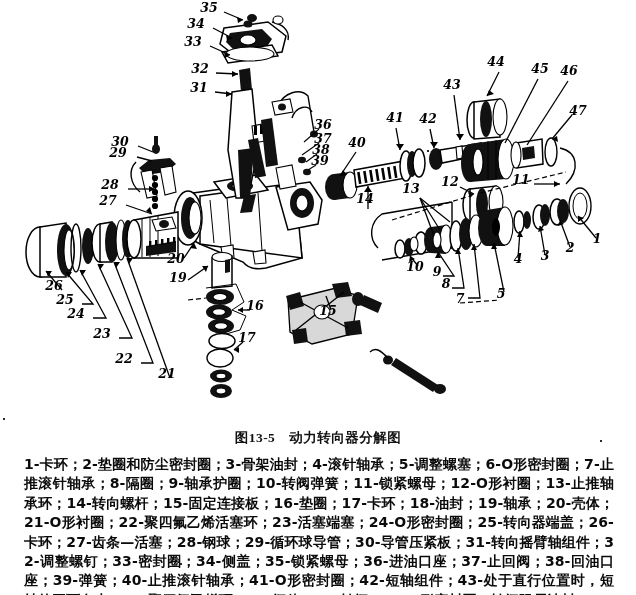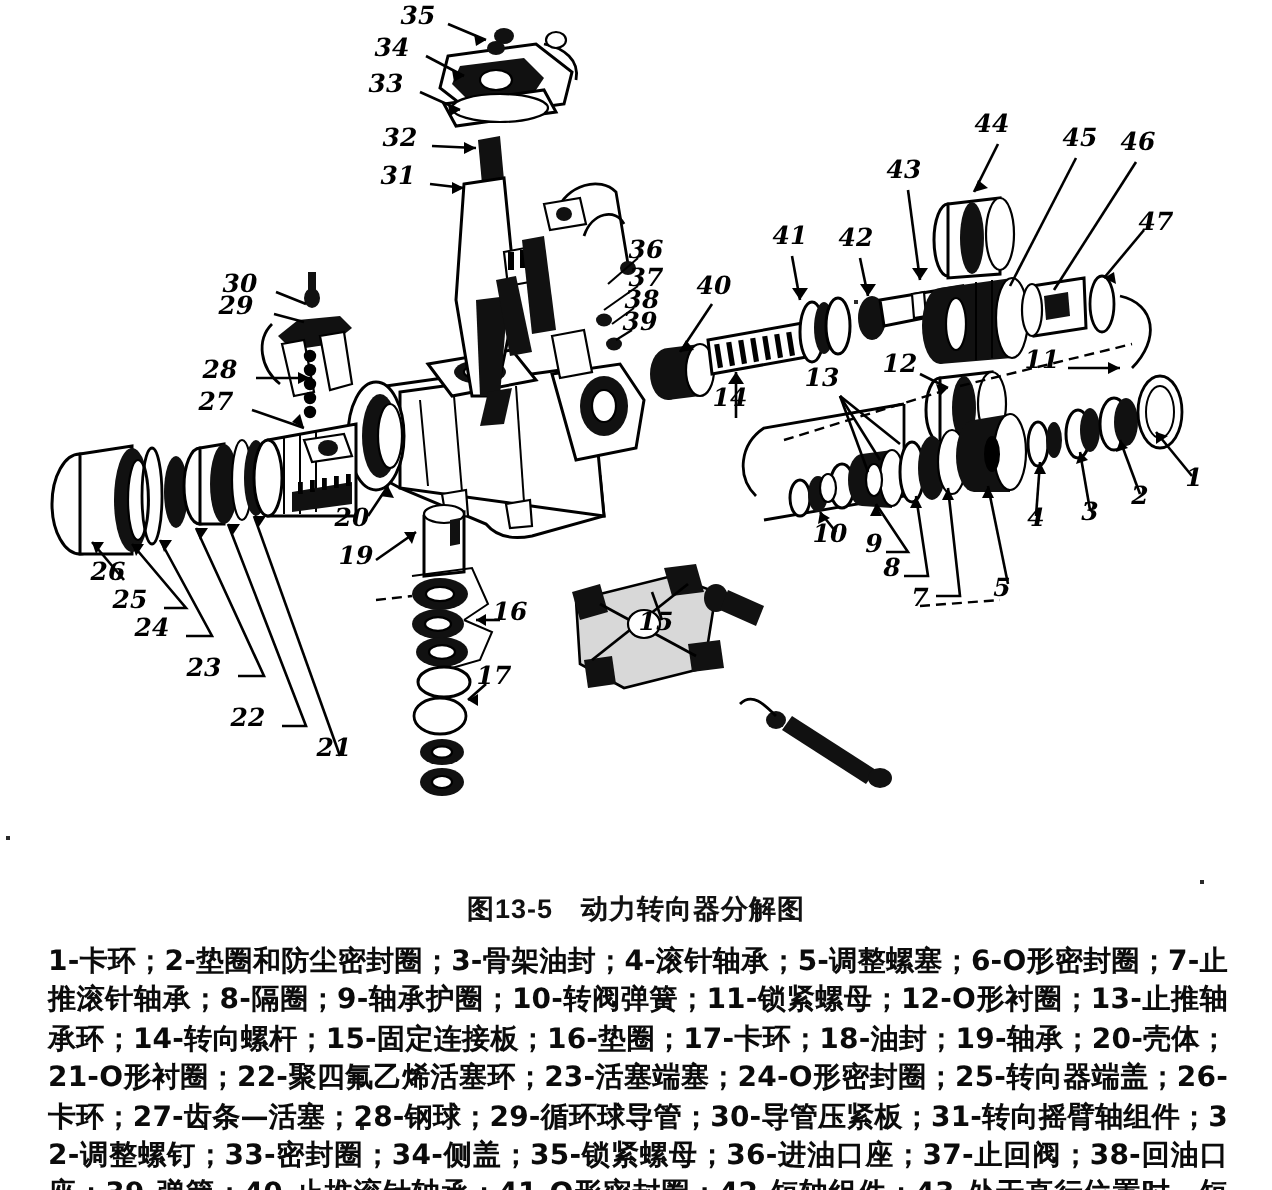--- a/index.html
+++ b/index.html
@@ -59,26 +59,26 @@
 
   
   #caption {
     position: absolute;
     left: 0;
     top: 428px;
     width: 636px;
   }
   #fig-title {
     text-align: center;
-    font-family: Liberation Sans, sans-serif;
+    font-family: Liberation Serif, serif;
     font-weight: 700;
     font-size: 13.5px;
     letter-spacing: 0.5px;
     color: #111;
-    margin: 18px 0 8px 0;
+    margin: 1px 0 8px 0;
   }
   #legend {
     margin: 0 22px 0 24px;
     font-family: "DejaVu Sans", "Liberation Sans", sans-serif;
     font-weight: 700;
     font-size: 14px;
     line-height: 19.4px;
     color: #0b0b0b;
     text-align: justify;
     text-align-last: left;

